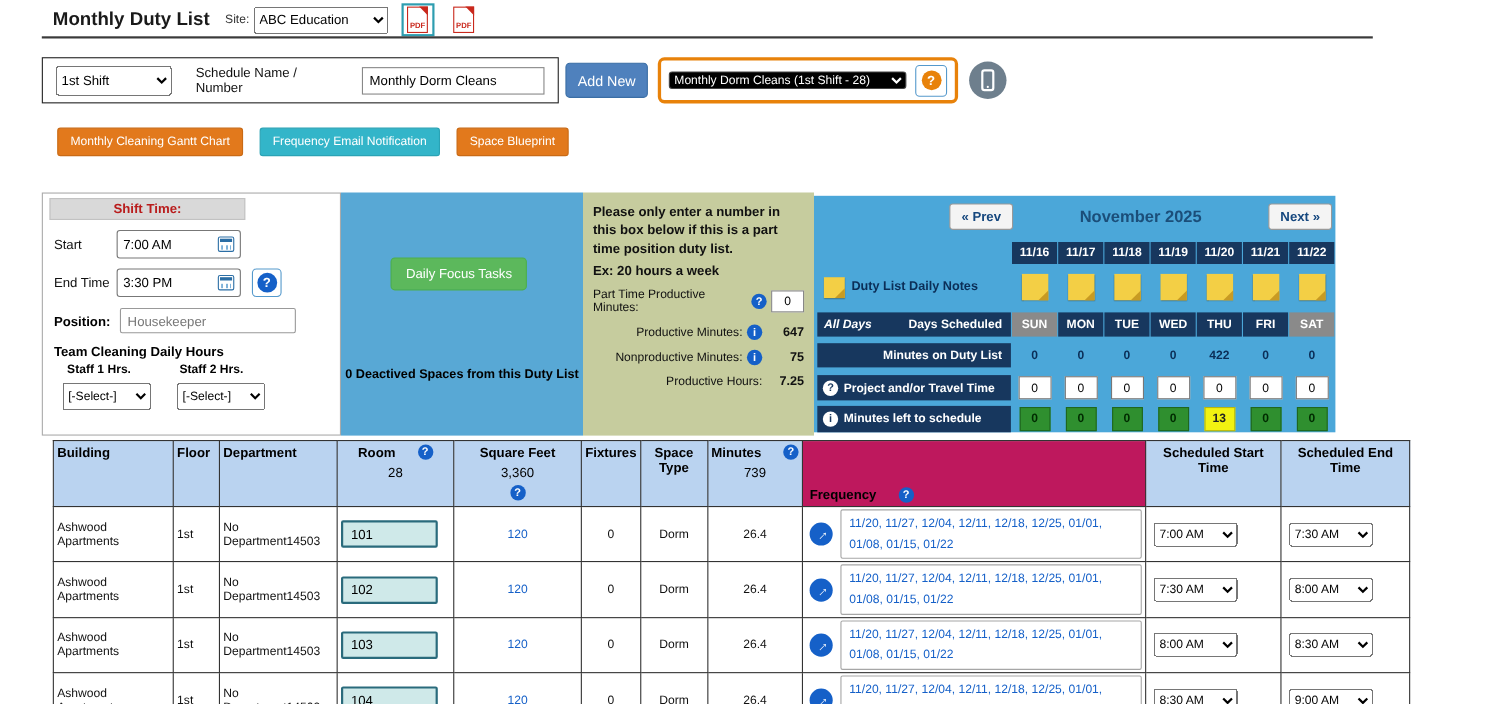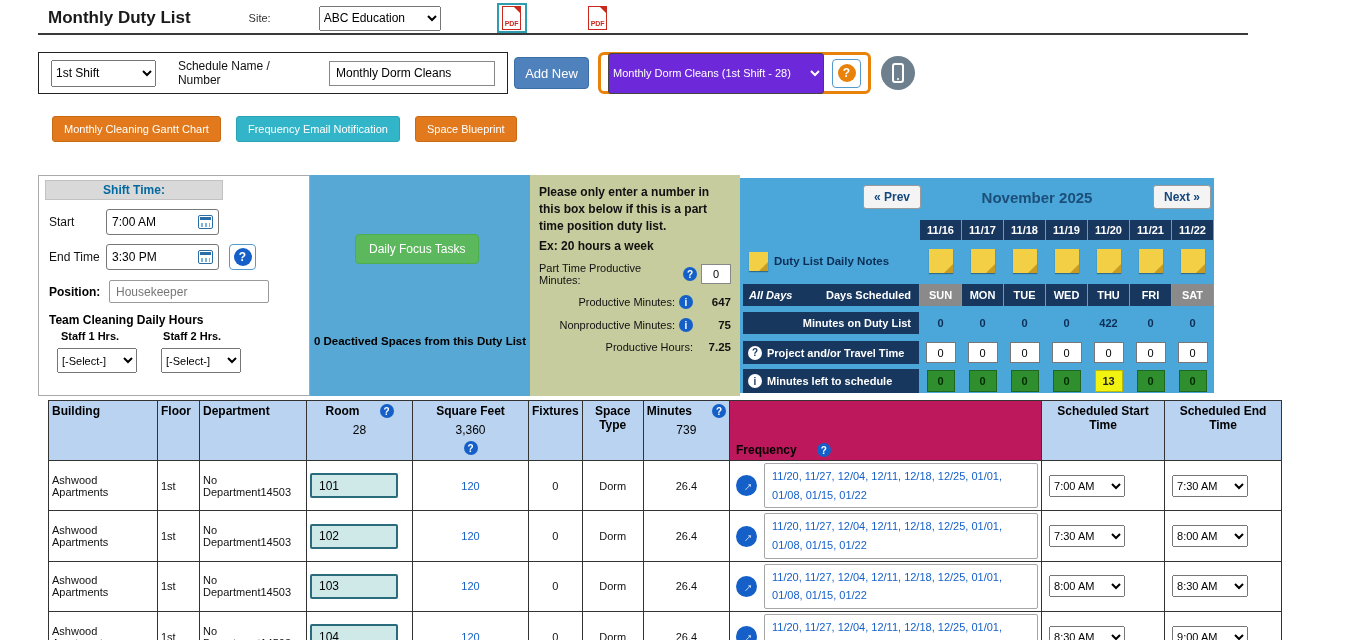--- a/index.html
+++ b/index.html
@@ -1,20 +1,20 @@
 <!DOCTYPE html>
 <html><head>
 <meta charset="utf-8">
 <style>
   * { margin:0; padding:0; box-sizing:border-box; }
   body { font-family:"Liberation Sans", sans-serif; background:#fff; }
   .page { position:relative; width:1350px; height:640px; background:#fff; overflow:hidden; }
 
   
-  .topbar { position:absolute; left:48px; top:4px; height:28px; display:flex; align-items:center;gap:44px; }
+  .topbar { position:absolute; left:48px; top:4px; height:28px; display:flex; align-items:center; }
   .page-title { font-size:17px; font-weight:bold; color:#1a1a1a; }
   .site-label { font-size:11px; color:#333; margin-left:14px; margin-right:4px; }
   .site-select { height:25px; min-width:122px; font-size:12px; }
   .pdf-wrap { width:30px; height:30px; display:flex; align-items:center; justify-content:center; margin-left:12px; cursor:pointer; }
   .pdf-wrap.selected { border:2px solid #2e9db0; }
   .pdf-icon { position:relative; width:19px; height:24px; background:#fff; border:1px solid #c9281c; color:#c9281c;
               font-size:7px; font-weight:bold; display:flex; align-items:flex-end; justify-content:center; padding-bottom:2px; }
   .pdf-icon::before { content:""; position:absolute; top:-1px; right:-1px; border-style:solid; border-width:0 8px 8px 0;
               border-color:transparent #c9281c transparent transparent; }
   .top-rule { position:absolute; left:38px; top:33px; width:1210px; height:2px; background:#3a3a3a; }
@@ -22,41 +22,41 @@
   
   .group-box { position:absolute; left:38px; top:52px; width:470px; height:42px; border:1px solid #222;
                display:flex; align-items:center; gap:22px; padding:0 12px; }
   .shift-select { height:27px; width:112px; font-size:12px; }
   .schedule-label { font-size:12px; color:#111; }
   .schedule-input { width:166px; height:25px; border:1px solid #888; padding:2px 6px; font-size:12px; }
   .add-new { position:absolute; left:514px; top:57px; width:75px; height:32px; background:#4f81bd; color:#fff;
              border:1px solid #3a6ea5; border-radius:4px; font-size:13px; cursor:pointer; font-family:inherit; }
   .duty-group { position:absolute; left:598px; top:52px; height:42px; border:3px solid #e8820a; border-radius:6px;
                 display:flex; align-items:center; gap:8px; padding:0 7px; background:#fff; }
-  .duty-select { height:41px; width:216px; background:#6d28d9; color:#fff; font-size:11px; border:1px solid #444; border-radius:3px; }
+  .duty-select { height:16px; width:216px; background:#000000; color:#fff; font-size:11px; border:1px solid #444; border-radius:3px; }
   .help-btn { width:29px; height:29px; background:#fff; border:1px solid #5599cc; border-radius:4px;
               display:flex; align-items:center; justify-content:center; cursor:pointer; }
   .q-circle { width:18px; height:18px; border-radius:50%; background:#e8820a; color:#fff; font-size:12px; font-weight:bold;
               display:flex; align-items:center; justify-content:center; }
   .q-circle.blue { background:#1560c8; }
   .phone-circle { position:absolute; left:881px; top:56px; width:34px; height:34px; border-radius:50%; background:#6e7f8d;
                   display:flex; align-items:center; justify-content:center; cursor:pointer; }
   .phone-body { width:12px; height:20px; border:2px solid #fff; border-radius:3px; position:relative; }
   .phone-body::after { content:""; position:absolute; bottom:1px; left:3px; width:2px; height:2px; background:#fff; border-radius:50%; }
 
   
   .action-row { position:absolute; left:52px; top:116px; display:flex; gap:15px; }
   .btn-orange, .btn-teal { color:#fff; font-size:11px; padding:6px 11px; border-radius:3px; cursor:pointer; font-family:inherit; }
   .btn-orange { background:#e2791c; border:1px solid #c96a15; }
   .btn-teal { background:#33b5c9; border:1px solid #2aa3b5; }
 
   
   .shift-panel { position:absolute; left:38px; top:175px; width:272px; height:221px; background:#fff; border:1px solid #aaa; font-size:12px; }
   .shift-header { margin:4px 0 0 6px; width:178px; background:#d9d9d9; border:1px solid #c2c2c2; text-align:center;
-                  font-weight:bold; padding:2px 0; font-size:12px; color:#0369a1; }
+                  font-weight:bold; padding:2px 0; font-size:12px; color:#b91c1c; }
   .time-row { display:flex; align-items:center; margin:9px 0 0 10px; }
   .time-label { width:57px; font-size:12px; color:#111; }
   .time-input { width:113px; height:26px; border:1px solid #777; border-radius:3px; display:flex; align-items:center;
                 justify-content:space-between; padding:0 5px; font-size:12px; background:#fff; }
   .cal-glyph { width:15px; height:14px; border:1px solid #2b6ea5; background:#fff; position:relative; border-radius:2px; }
   .cal-glyph::before { content:""; position:absolute; left:1px; right:1px; top:1px; height:3px; background:#2b6ea5; }
   .cal-glyph::after { content:""; position:absolute; left:2px; top:7px; width:9px; height:4px;
                       background:repeating-linear-gradient(90deg,#7fb2d9 0 2px,transparent 2px 4px); }
   .help-btn.small { width:27px; height:26px; margin-left:10px; }
   .pos-row { display:flex; align-items:center; margin:10px 0 0 10px; }

